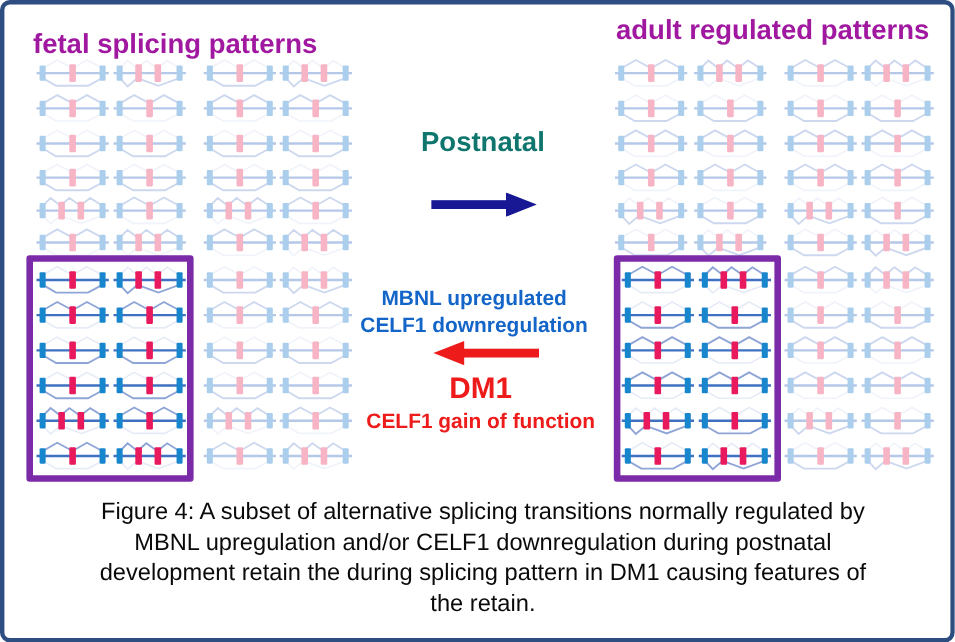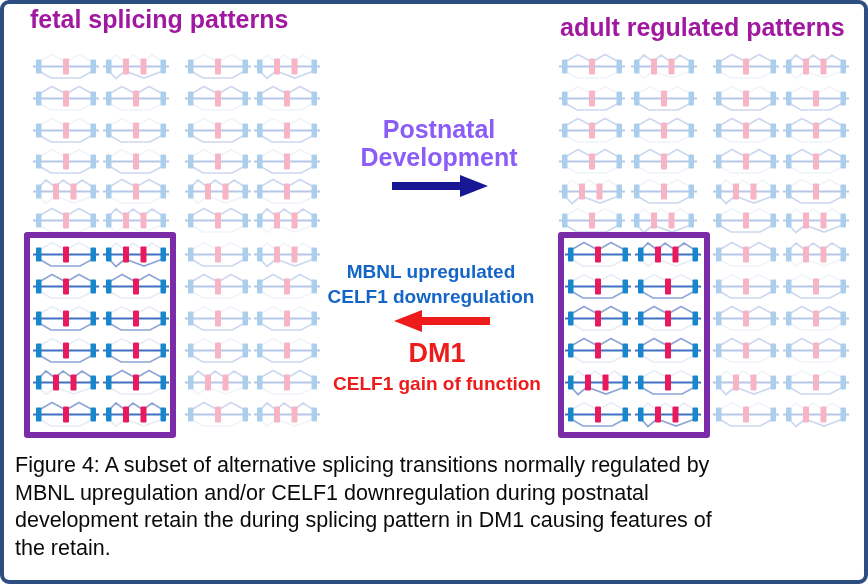--- a/index.html
+++ b/index.html
@@ -12,21 +12,21 @@
     background:#ffffff;
     font-family:"Liberation Sans", sans-serif;
     overflow:hidden;
   }
   .panel-title{
     position:absolute;
     font-size:25px;font-weight:bold;
     letter-spacing:0px;
     white-space:nowrap;
   }
-  .panel-title.fetal{left:26px;top:1px;}
+  .panel-title.fetal{left:26px;top:22px;}
   .panel-title.adult{left:556px;top:9px;}
   .grid{position:absolute;left:0;top:0;width:868px;height:450px;}
   .diagram{position:absolute;width:66px;height:30px;}
   .hbox{
     position:absolute;
     width:152px;height:206px;
     top:228px;
     box-sizing:border-box;
     border:6px solid #7c2ba8;
     border-radius:3px;
@@ -847,23 +847,22 @@
           <rect x="3" y="8.5" width="5.5" height="14" fill="#abceec" rx="1"></rect>
           <rect x="20" y="7.5" width="6" height="16" fill="#f7b4c4" rx="1"></rect>
           <rect x="37.5" y="7.5" width="6" height="16" fill="#f7b4c4" rx="1"></rect>
           <rect x="57.5" y="8.5" width="5.5" height="14" fill="#abceec" rx="1"></rect>
         </svg></div>
     </div>
 
   <div class="hbox fetal" style="border-color: rgb(124, 43, 168);"></div>
   <div class="hbox adult" style="border-color: rgb(124, 43, 168);"></div>
 
-  <div class="center-label postnatal" style="color: #8b5cf6;">
+  <div class="center-label postnatal" style="color: #0f766e;">
     <div>Postnatal</div>
-    <div>Development</div>
   </div>
 
   <span class="arrow right" style="color: rgb(24, 23, 148);">
     <svg width="96" height="22" viewBox="0 0 96 22">
       <rect x="0" y="7" width="72" height="8" fill="currentColor"></rect>
       <polygon points="68,0 96,11 68,22" fill="currentColor"></polygon>
     </svg>
   </span>
 
   <div class="center-label regulation" style="color: rgb(20, 101, 200); margin-top: 12px;">
@@ -877,20 +876,20 @@
       <polygon points="30,0 2,11 30,22" fill="currentColor"></polygon>
     </svg>
   </span>
 
   <div class="dm1-title" style="color: rgb(238, 27, 27);">DM1</div>
 
   <div class="center-label dm1lines" style="color: rgb(238, 27, 27);">
     <div>CELF1 gain of function</div>
   </div>
 
-  <div class="caption" style="color: rgb(10, 10, 10);">
+  <div class="caption" style="color: rgb(10, 10, 10); text-align: center;">
     <div>Figure 4: A subset of alternative splicing transitions normally regulated by</div>
     <div>MBNL upregulation and/or CELF1 downregulation during postnatal</div>
     <div>development retain the during splicing pattern in DM1 causing features of</div>
     <div>the retain.</div>
   </div>
 
 </div>
 
 </body></html>

